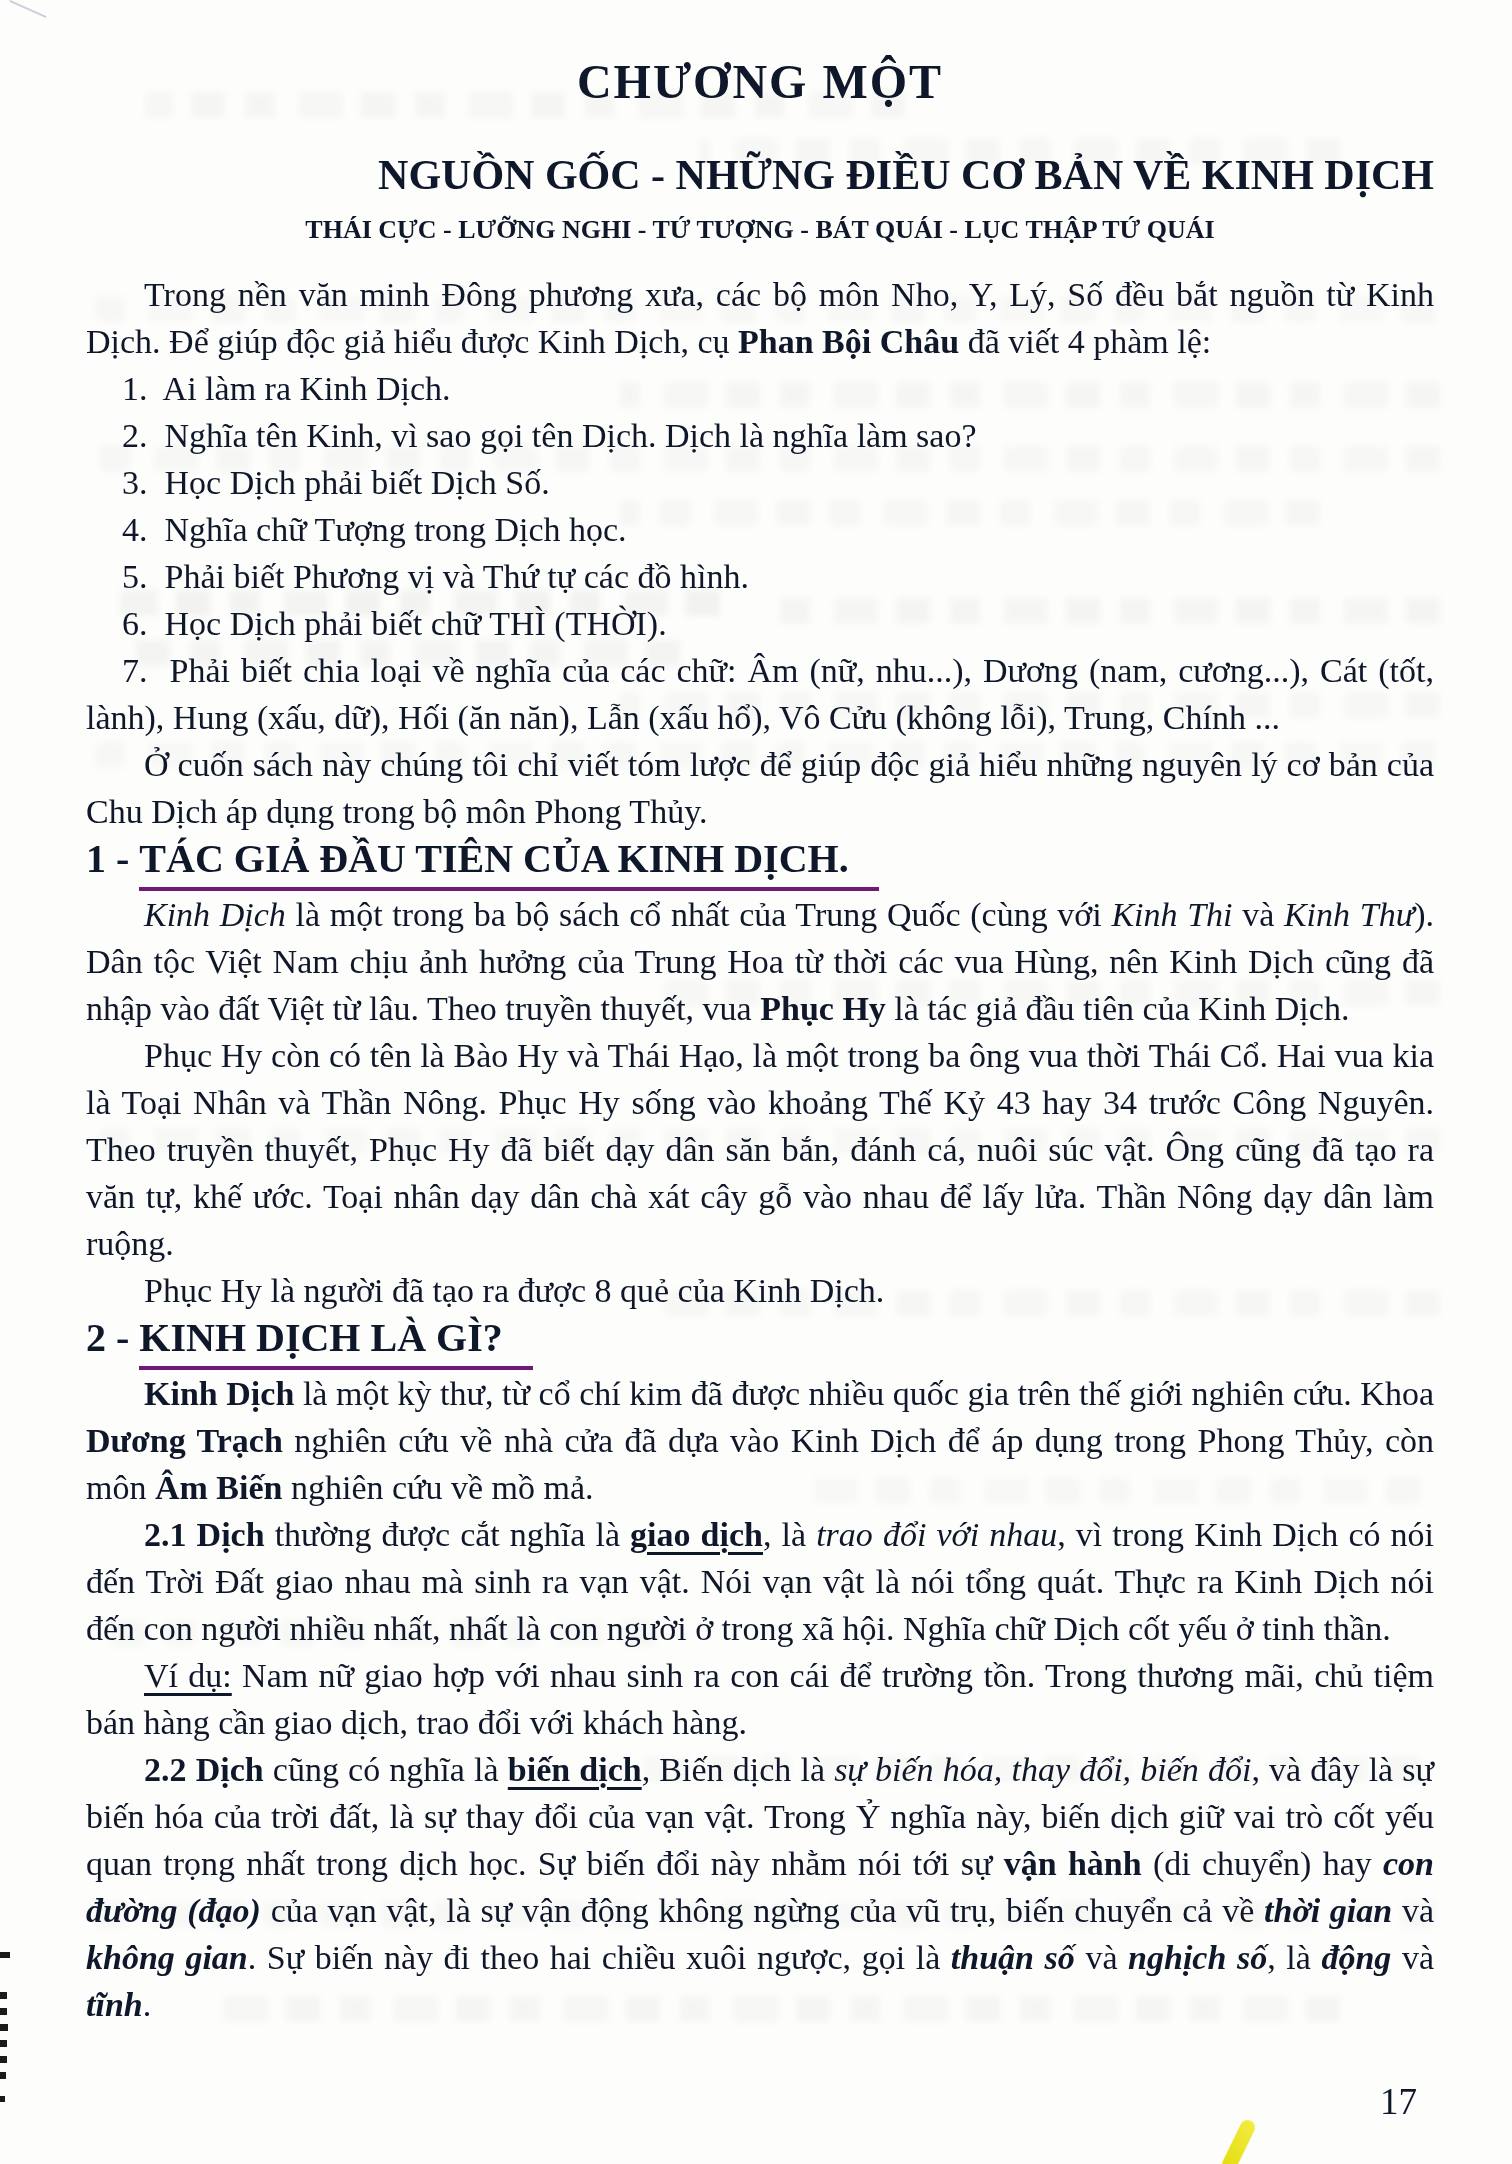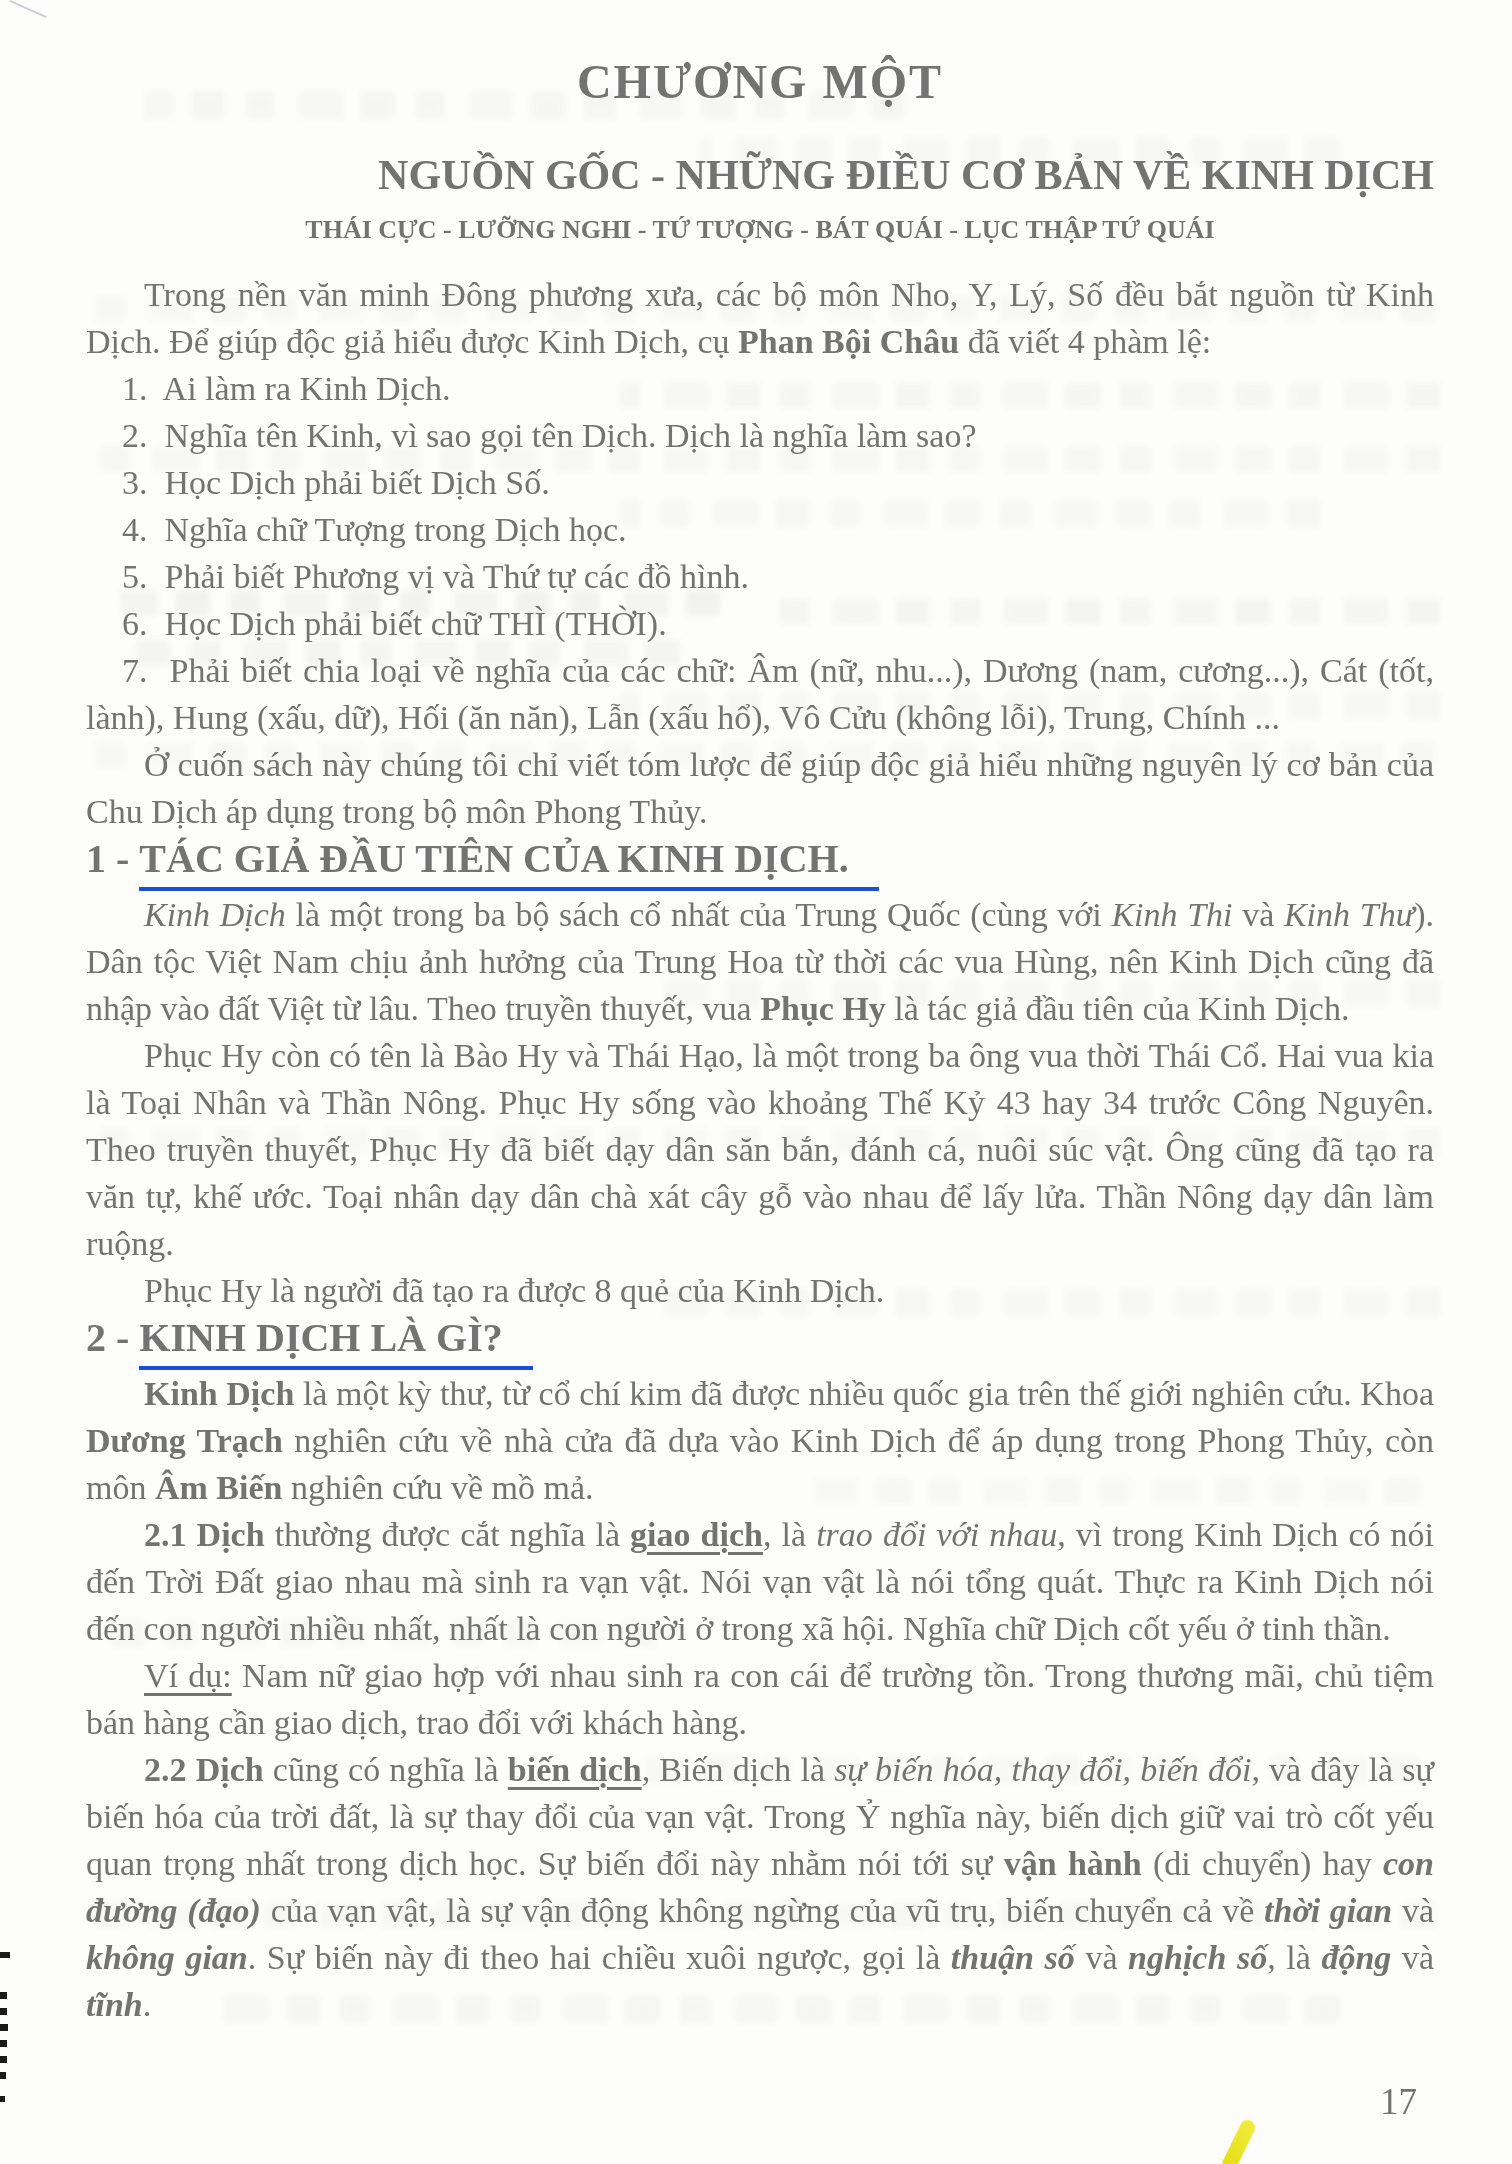--- a/index.html
+++ b/index.html
@@ -1,38 +1,38 @@
 <!DOCTYPE html>
 <html><head>
 <meta charset="utf-8">
 <style>
   html,body{margin:0;padding:0;background:#e9e9e9;}
   .page{
     position:relative;width:1512px;height:2164px;margin:0 auto;
     background:#fdfdfb;overflow:hidden;
-    font-family:"Liberation Serif","DejaVu Serif",serif;color:#737373;
+    font-family:"Liberation Serif","DejaVu Serif",serif;color:#0f172a;
   }
   .bleed-layer{position:absolute;inset:0;z-index:1;}
   .bleed{
     position:absolute;height:26px;filter:blur(3px);transform:scaleX(-1);
     background:repeating-linear-gradient(90deg,
       rgba(100,102,112,.55) 0 34px, rgba(100,102,112,0) 34px 52px,
       rgba(100,102,112,.45) 52px 96px, rgba(100,102,112,0) 96px 120px,
       rgba(100,102,112,.5) 120px 150px, rgba(100,102,112,0) 150px 170px);
   }
   .content{position:relative;z-index:2;padding:54px 78px 0 86px;}
   .chapter{font-size:48px;font-weight:700;letter-spacing:2px;text-align:center;margin:0;}
   .title2{font-size:42px;font-weight:700;text-align:right;margin:42px 0 0;}
   .title3{font-size:26px;font-weight:700;text-align:center;margin:16px 0 0;}
   .bodytext{margin-top:26px;font-size:34px;line-height:47px;text-align:justify;}
   .bodytext p{margin:0;}
   .indent{text-indent:58px;}
   .item{text-indent:36px;}
   .heading{font-size:40px;font-weight:700;margin:26px 0 20px;text-align:left;text-indent:0;}
-  .hu{display:inline-block;border-bottom:4px solid #1d4ed8;padding:0 30px 5px 0;}
+  .hu{display:inline-block;border-bottom:4px solid #701a75;padding:0 30px 5px 0;}
   .b{font-weight:700;}
   .i{font-style:italic;}
   .u{text-decoration:underline;text-decoration-thickness:3px;text-underline-offset:6px;}
   .page-number{position:absolute;left:1380px;top:2080px;font-size:37px;z-index:3;}
   .pen-mark{
     position:absolute;left:1231px;top:2118px;width:15px;height:56px;z-index:4;
     background:linear-gradient(200deg,#f2ec40,#e4dd10);
     border-radius:9px;transform:rotate(26deg);filter:blur(.6px);
   }
   .binding-marks{position:absolute;left:0;top:0;z-index:3;}

